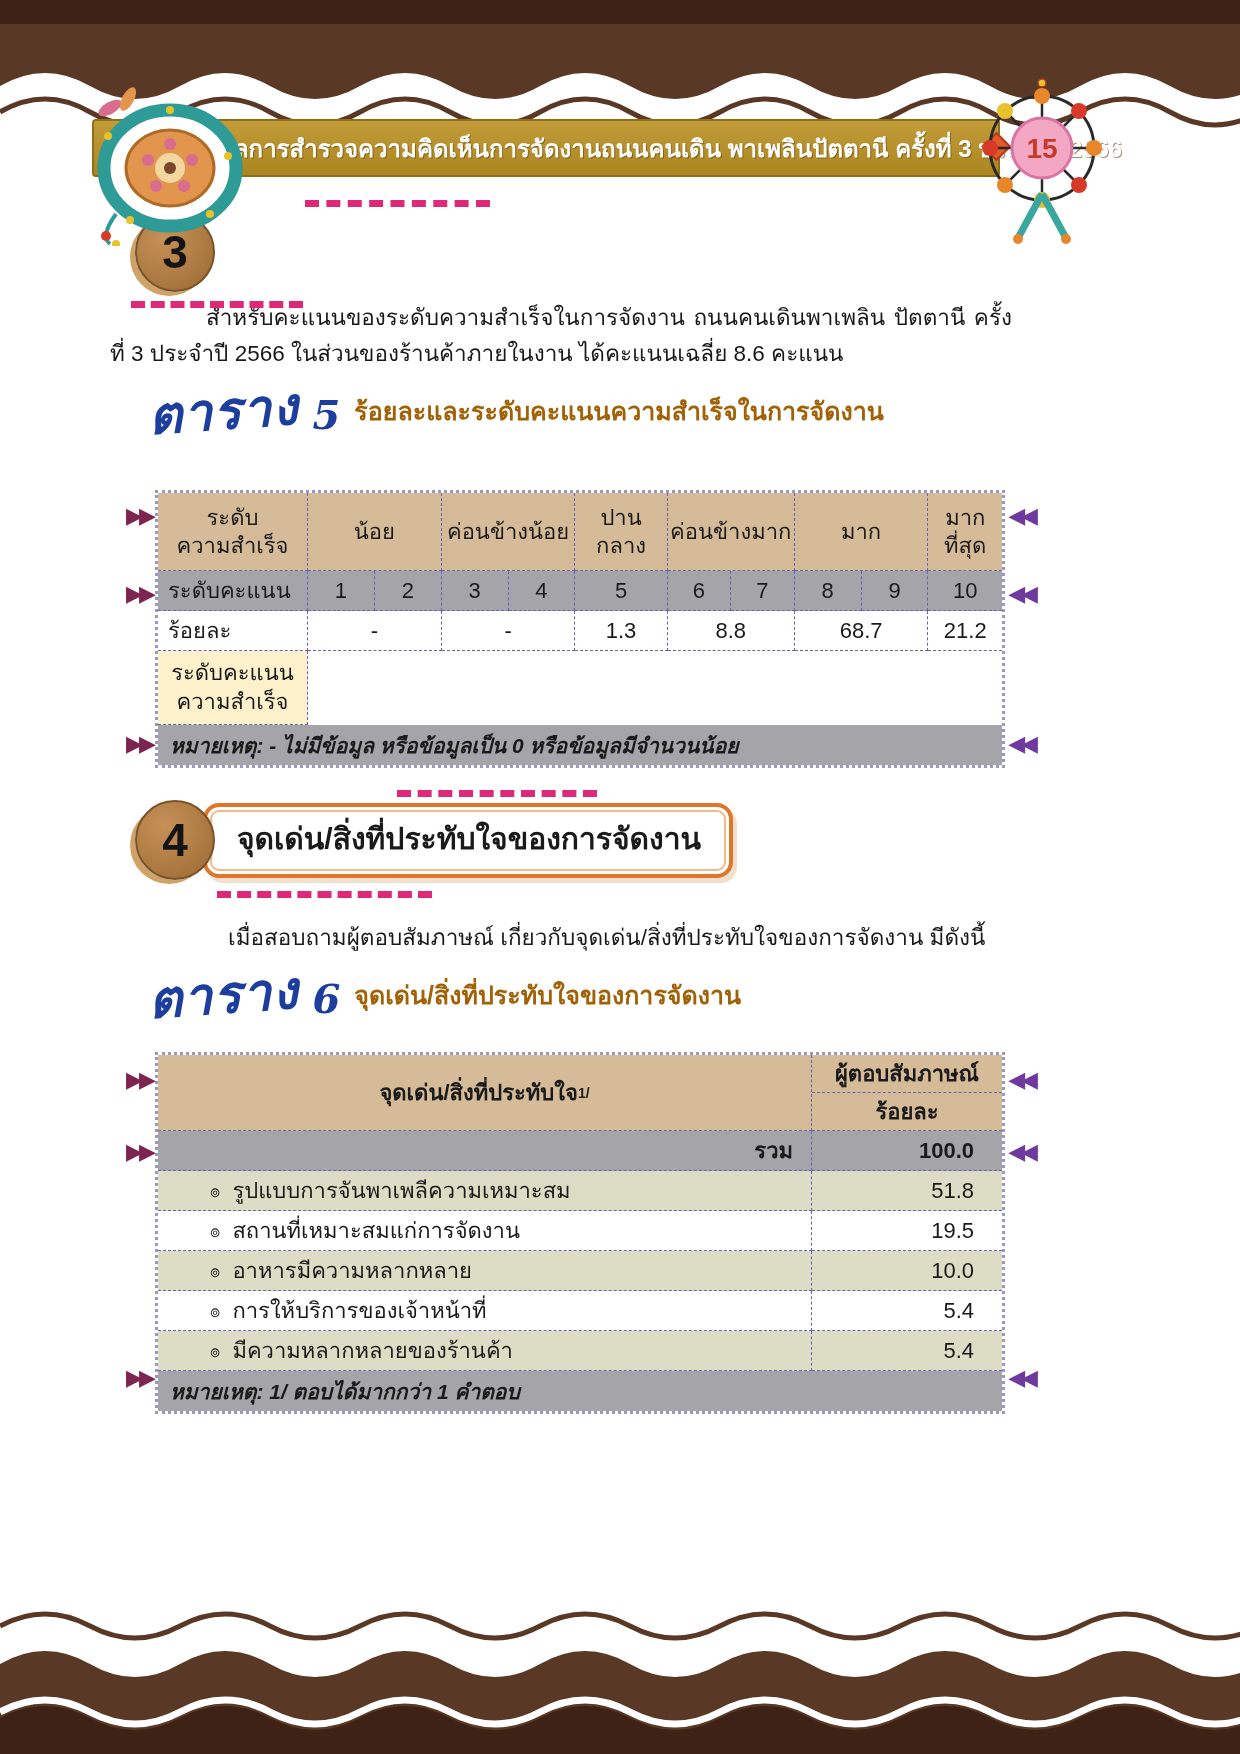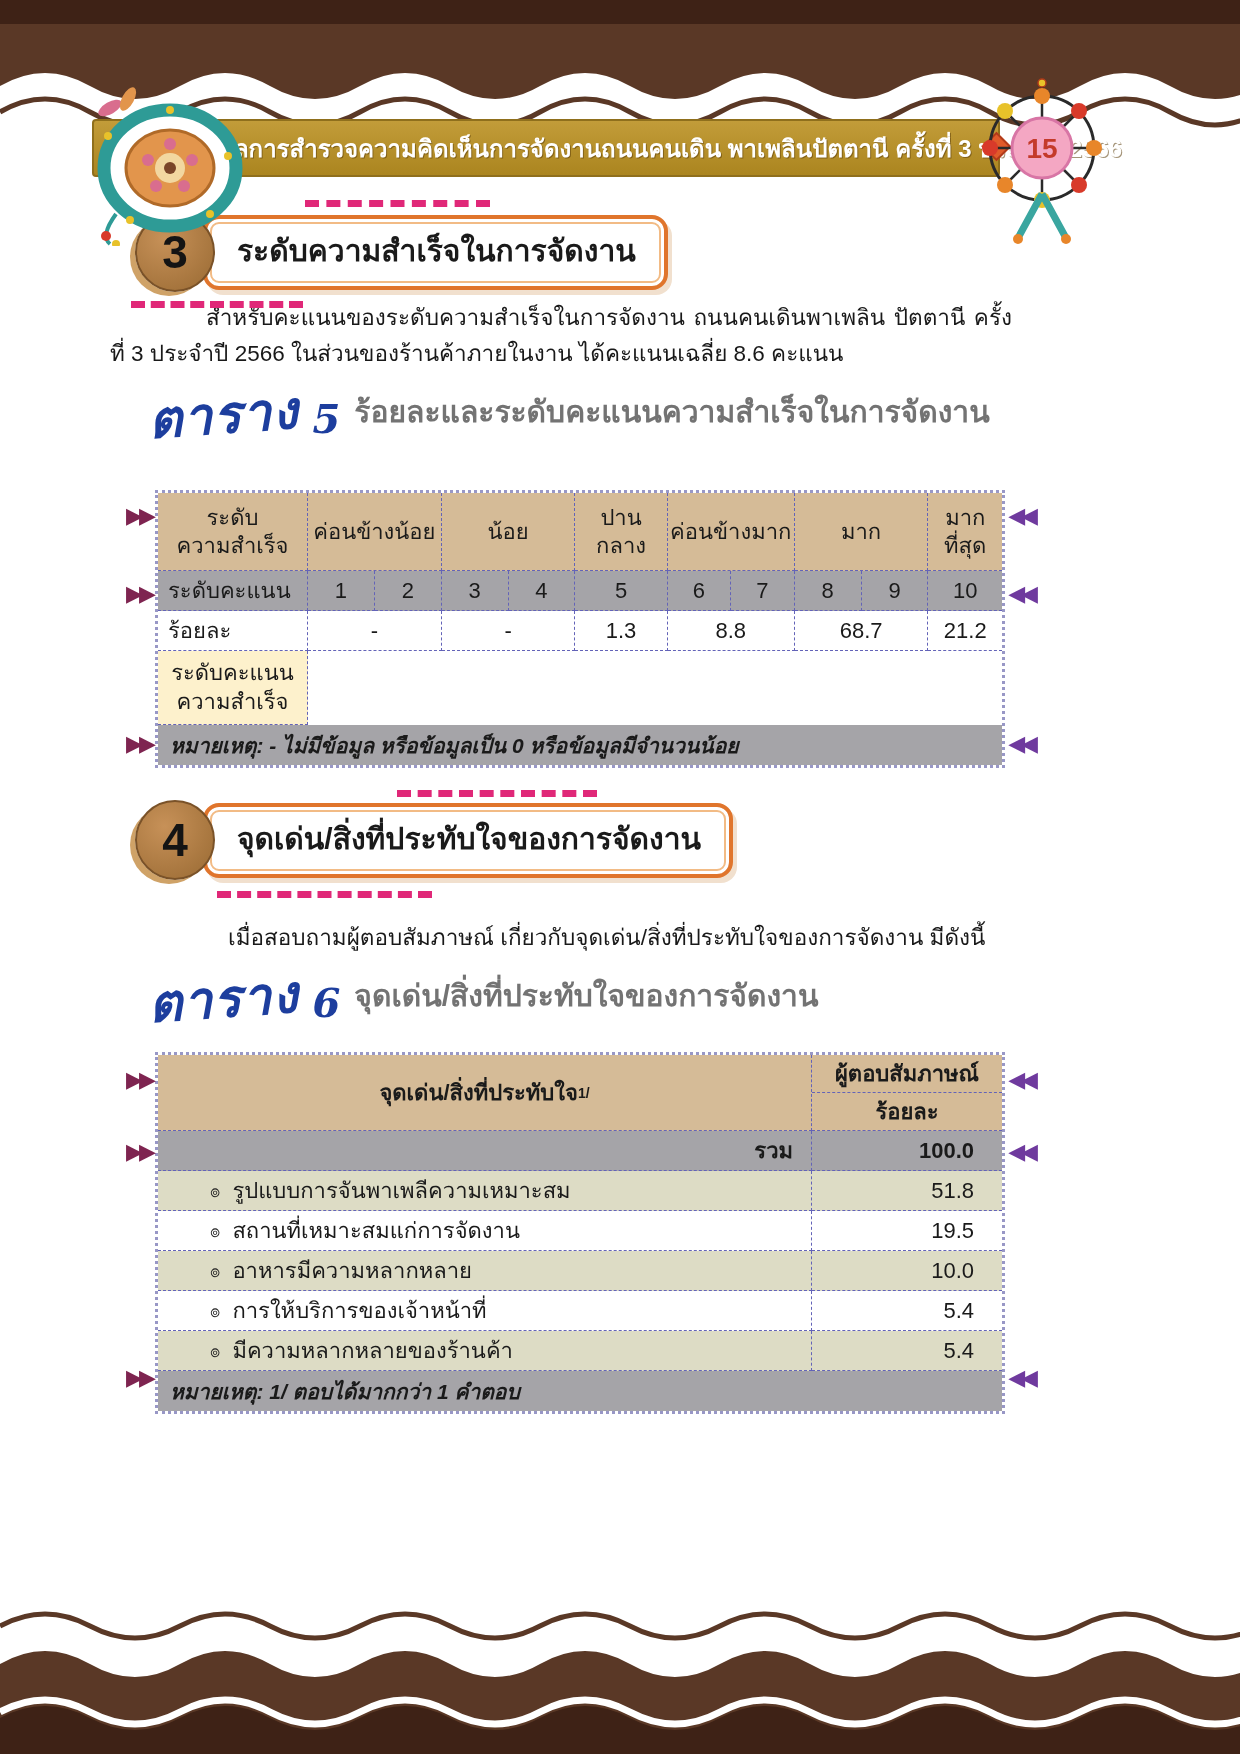--- a/index.html
+++ b/index.html
@@ -33,21 +33,21 @@
   
   .para{position:absolute;font-size:22.5px;line-height:1.62;text-align:justify;color:#191919;}
   .para.indent{text-indent:96px;}
 
   
   .ttitle{position:absolute;display:flex;align-items:flex-end;gap:14px;}
   .ttitle .script{font-family:"DejaVu Serif","Liberation Serif",serif;font-style:italic;font-weight:bold;
                   color:#1d3e9e;font-size:52px;line-height:.9;transform:rotate(-4deg);letter-spacing:1px;}
   .ttitle .num{font-family:"DejaVu Serif","Liberation Serif",serif;font-style:italic;font-weight:bold;
                color:#1d3e9e;font-size:40px;line-height:1;}
-  .ttitle .sub{color:#737373;font-weight:bold;font-size:30px;padding-bottom:4px;}
+  .ttitle .sub{color:#a16207;font-weight:bold;font-size:25px;padding-bottom:4px;}
 
   
   .tbl{position:absolute;width:850px;border:3px dotted #9897c6;box-sizing:border-box;font-size:22px;}
   .t5{display:grid;grid-template-columns:150px 1fr 1fr 1fr 1fr 1.38fr .95fr .95fr 1fr 1fr 1.1fr;}
   .t6{display:grid;grid-template-columns:1fr 190px;}
   .cell{border-right:1.6px dashed #6363b8;border-bottom:1.6px dashed #6363b8;
         display:flex;align-items:center;justify-content:center;box-sizing:border-box;text-align:center;}
   .cell.last{border-right:none;}
   .cell.bottom{border-bottom:none;}
   .tan{background:#d5bb97;}
@@ -144,21 +144,20 @@
     <circle cx="46" cy="165" r="5" fill="#e8862a"></circle>
       <circle cx="94" cy="165" r="5" fill="#e8862a"></circle>
     <circle cx="70" cy="74" r="30" fill="#f4a7c3" stroke="#d875a5" stroke-width="3"></circle>
     <text x="70" y="84" text-anchor="middle" font-size="28" fill="#c43a2a">15</text>
   </svg>
 
   <div class="sec" style="top:212px;left:135px;">
     <div class="dash" style="top:-12px;left:170px;width:185px;"></div>
     <div class="dash" style="bottom:-16px;left:-4px;width:172px;"></div>
     <div class="badge">3</div>
-    <div class="sec-box">ระดับความสำเร็จในการจัดงาน</div>
   </div>
 
   <div class="para indent" style="top:300px;left:110px;width:902px;">สำหรับคะแนนของระดับความสำเร็จในการจัดงาน ถนนคนเดินพาเพลิน ปัตตานี ครั้งที่ 3 ประจำปี 2566 ในส่วนของร้านค้าภายในงาน ได้คะแนนเฉลี่ย 8.6 คะแนน</div>
 
   <div class="ttitle" style="top:388px;left:148px;">
     <span class="script">ตาราง</span>
     <span class="num">5</span>
     <span class="sub">ร้อยละและระดับคะแนนความสำเร็จในการจัดงาน</span>
   </div>
 
@@ -168,24 +167,24 @@
     <span class="arr al" style="top:90px;"></span>
     <span class="arr ar" style="top:90px;"></span>
     <span class="arr al" style="top:240px;"></span>
     <span class="arr ar" style="top:240px;"></span>
 
     <div class="cell tan h74">
       <span>ระดับ</span>
       <span>ความสำเร็จ</span>
     </div>
     <div class="cell tan h74" style="grid-column:span 2">
+      <span>น้อย</span>
+    </div>
+    <div class="cell tan h74" style="grid-column:span 2">
       <span>ค่อนข้างน้อย</span>
-    </div>
-    <div class="cell tan h74" style="grid-column:span 2">
-      <span>น้อย</span>
     </div>
     <div class="cell tan h74">
       <span>ปาน</span>
       <span>กลาง</span>
     </div>
     <div class="cell tan h74" style="grid-column:span 2">
       <span>ค่อนข้างมาก</span>
     </div>
     <div class="cell tan h74" style="grid-column:span 2">
       <span>มาก</span>

